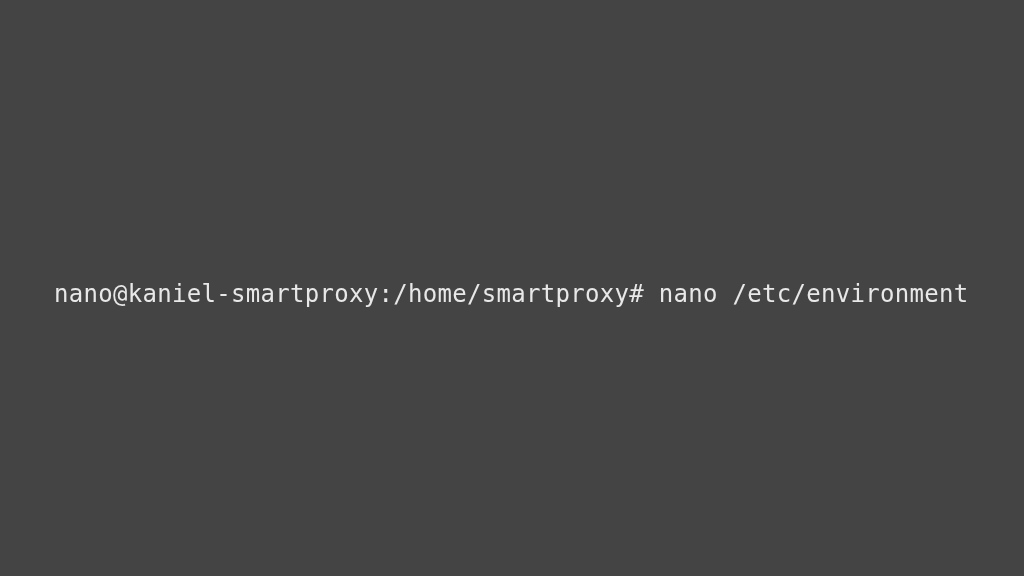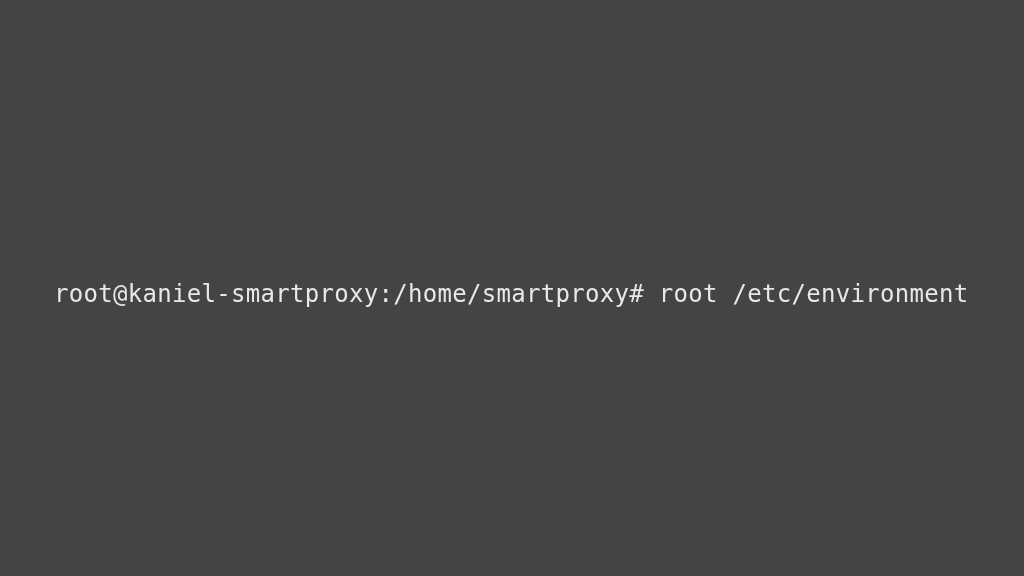--- a/index.html
+++ b/index.html
@@ -28,14 +28,14 @@
       display: inline;
     }
     .command-segment {
       display: inline;
     }
   </style>
 </head>
 <body>
 
 <div class="terminal-line">
-  <span class="prompt-segment">root@kaniel-smartproxy:/home/smartproxy# </span><span class="command-segment">root /etc/environment</span>
+  <span class="prompt-segment">nano@kaniel-smartproxy:/home/smartproxy# </span><span class="command-segment">nano /etc/environment</span>
 </div>
 
 </body></html>

